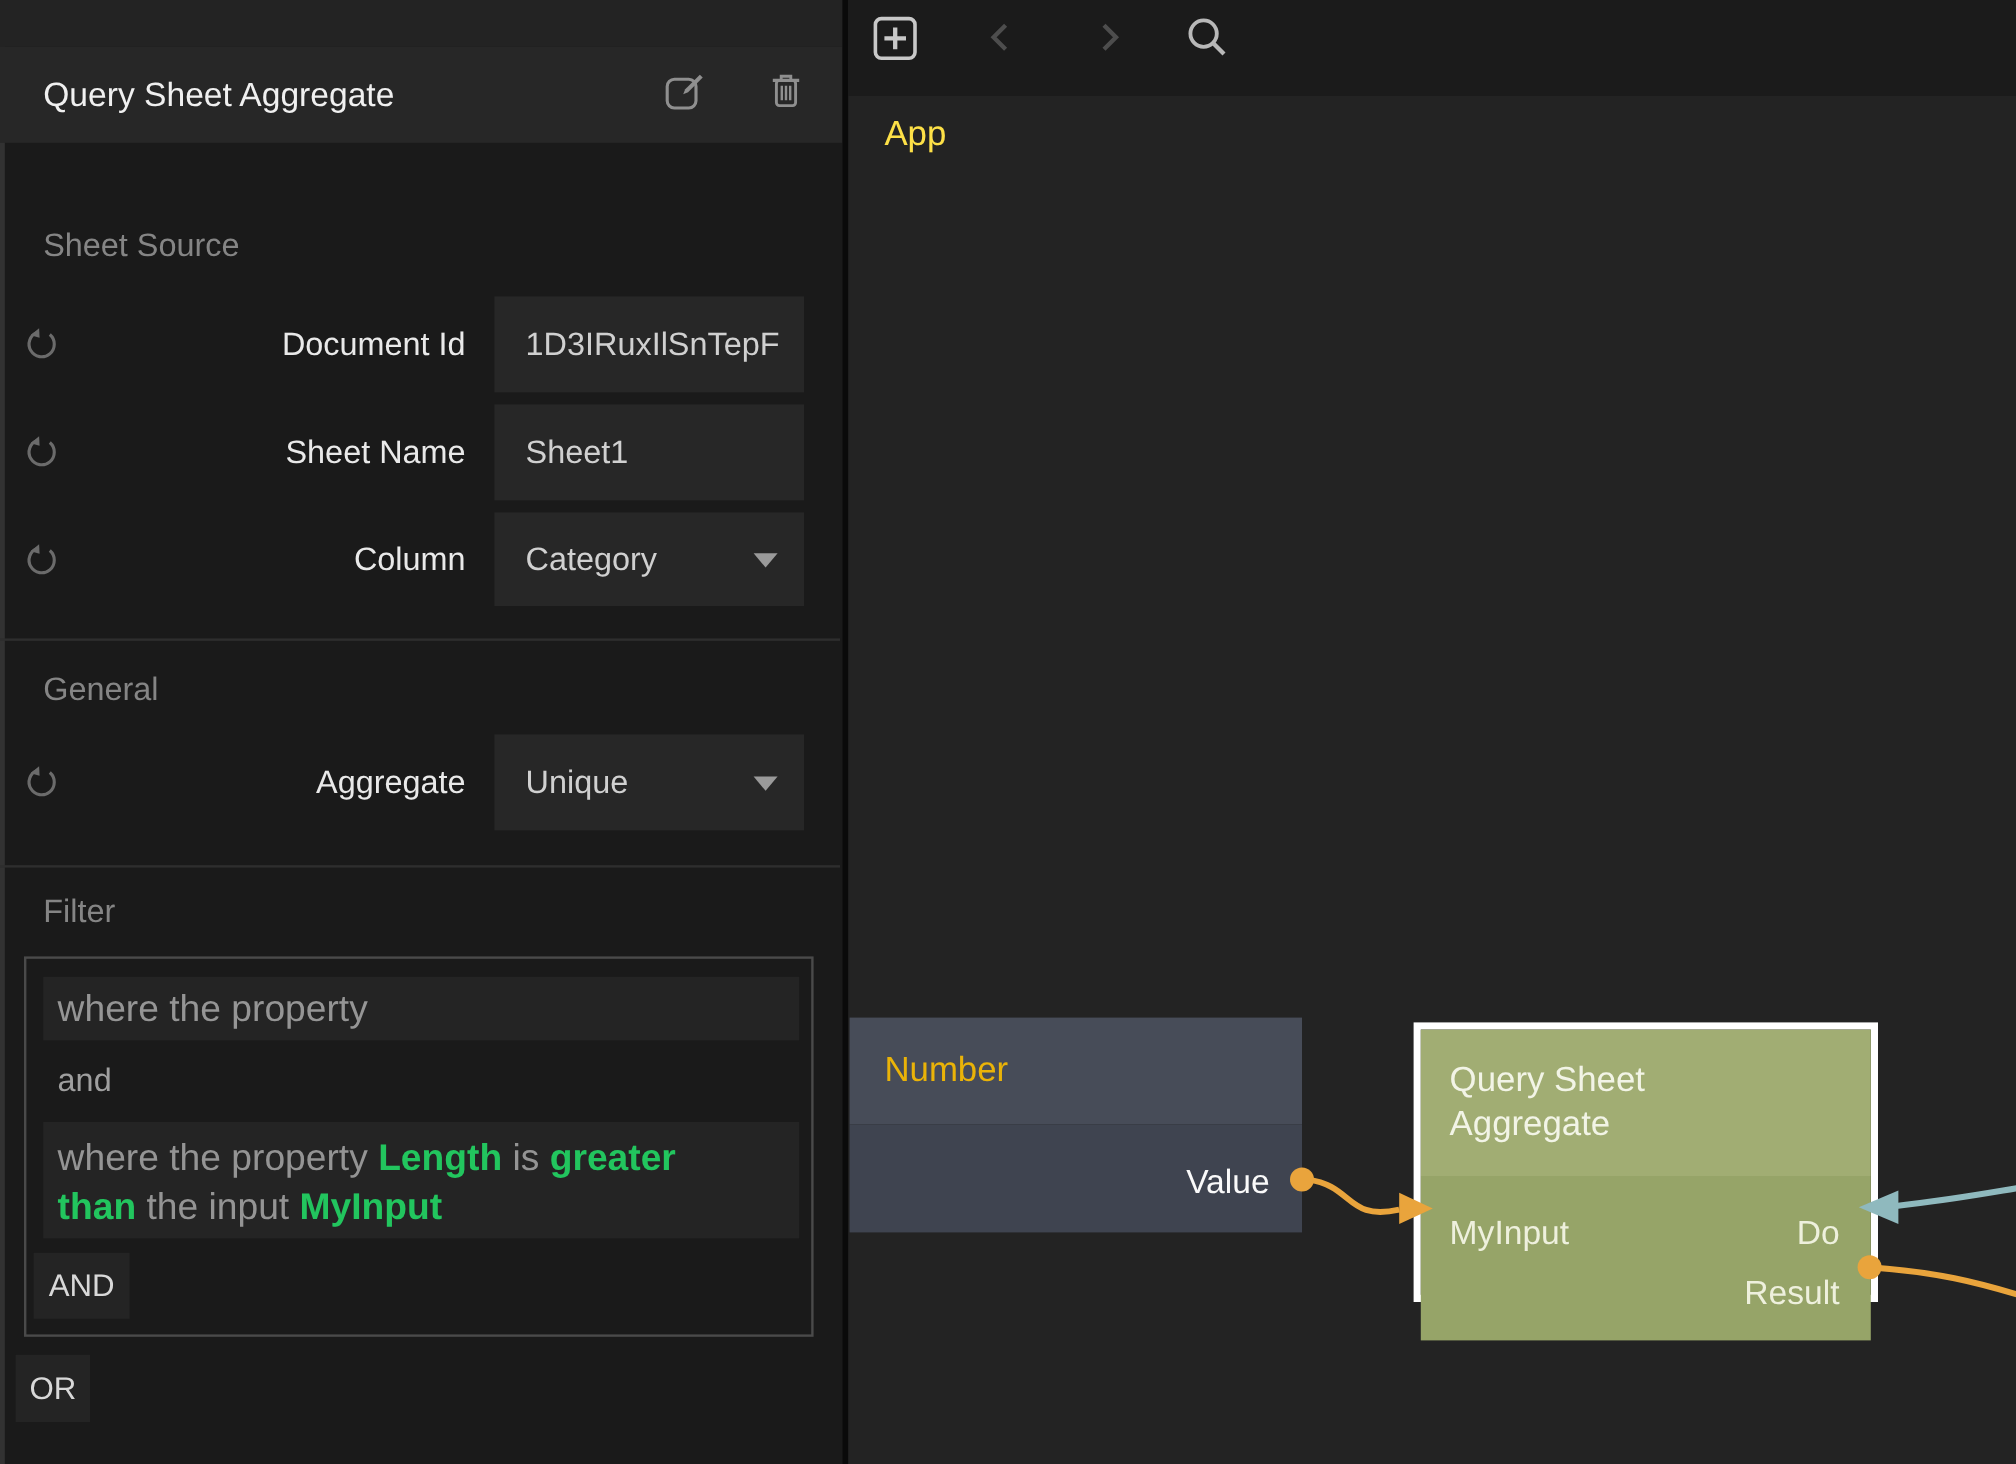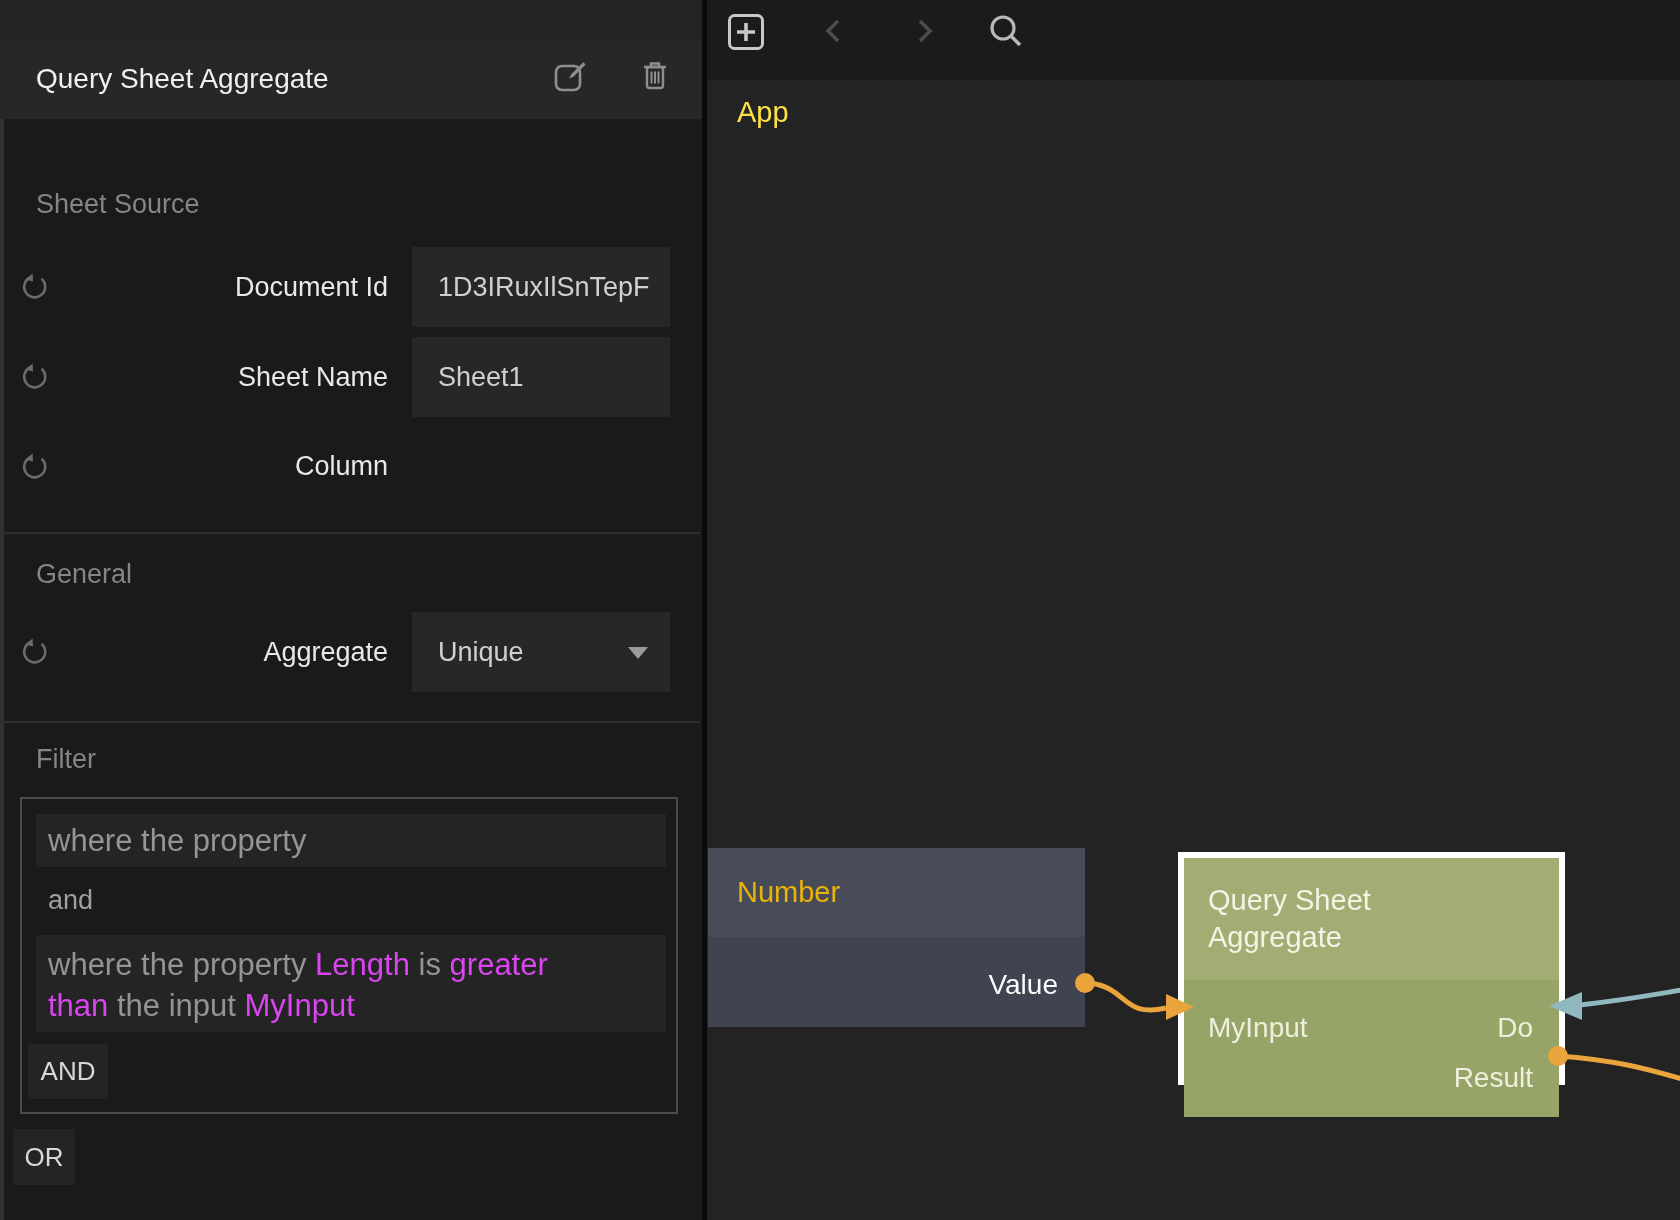--- a/index.html
+++ b/index.html
@@ -24,21 +24,21 @@
   .field { position:absolute; left:412px; width:258px; background:#272727; color:#d0d0d0;
            font-size:27px; padding-left:26px; overflow:hidden; white-space:nowrap; cursor:pointer; }
   .caret { position:absolute; right:22px; top:50%; margin-top:-5px; width:0; height:0;
            border-left:10px solid transparent; border-right:10px solid transparent;
            border-top:12px solid #9a9a9a; }
 
   .filter-box { position:absolute; left:20px; top:758px; width:658px; height:317px; border:2px solid #4a4a4a; }
   .filter-row { position:absolute; left:36px; width:630px; background:#242424; color:#959595; font-size:31px; cursor:pointer; }
   .filter-row .pad { padding-left:12px; }
   .rule-line { padding-left:12px; line-height:41px; color:#949494; }
-  .rule-line b { color:#d946ef; font-weight:400; }
+  .rule-line b { color:#22c55e; font-weight:700; }
   .conj { position:absolute; left:48px; top:846px; font-size:27px; color:#9f9f9f; }
   .btn { position:absolute; background:#242424; color:#d8d8d8; font-size:26px;
          display:flex; align-items:center; justify-content:center; cursor:pointer; }
 
   
   .v-divider { position:absolute; left:702px; top:0; width:5px; height:1220px; background:#0a0a0a; }
   .canvas { position:absolute; left:707px; top:0; width:973px; height:1220px; background:#232323; }
   .toolbar { position:absolute; left:707px; top:0; width:973px; height:80px; background:#1b1b1b; }
   .tb-icon { position:absolute; cursor:pointer; }
   .breadcrumb { position:absolute; left:737px; top:96px; font-size:29px; color:#fde047; cursor:pointer; }
@@ -107,20 +107,24 @@
     <div class="row-label" style="top:298px; line-height:80px">Sheet Name</div>
     <div class="field" style="top:298px; height:80px; line-height:80px">Sheet1</div>
 
     <div class="reset-icon" style="top:413px">
       <svg class="ico" width="30" height="30" viewBox="0 0 30 30">
         <path d="M11 5 A10.5 10.5 0 1 0 21.5 6.8" fill="none" stroke="#6b6b6b" stroke-width="2.6"></path>
         <path d="M12.6 1.6 L13 9.4 L5.4 7.4 Z" fill="#6b6b6b"></path>
       </svg>
     </div>
     <div class="row-label" style="top:388px; line-height:78px">Column</div>
+    <div class="field" style="top:388px; height:78px; line-height:78px">
+      <span>Category</span>
+      <span class="caret"></span>
+    </div>
 
     <div class="divider" style="top:493px"></div>
 
     <div class="section-label" style="top:520px">General</div>
 
     <div class="reset-icon" style="top:598px">
       <svg class="ico" width="30" height="30" viewBox="0 0 30 30">
         <path d="M11 5 A10.5 10.5 0 1 0 21.5 6.8" fill="none" stroke="#6b6b6b" stroke-width="2.6"></path>
         <path d="M12.6 1.6 L13 9.4 L5.4 7.4 Z" fill="#6b6b6b"></path>
       </svg>

